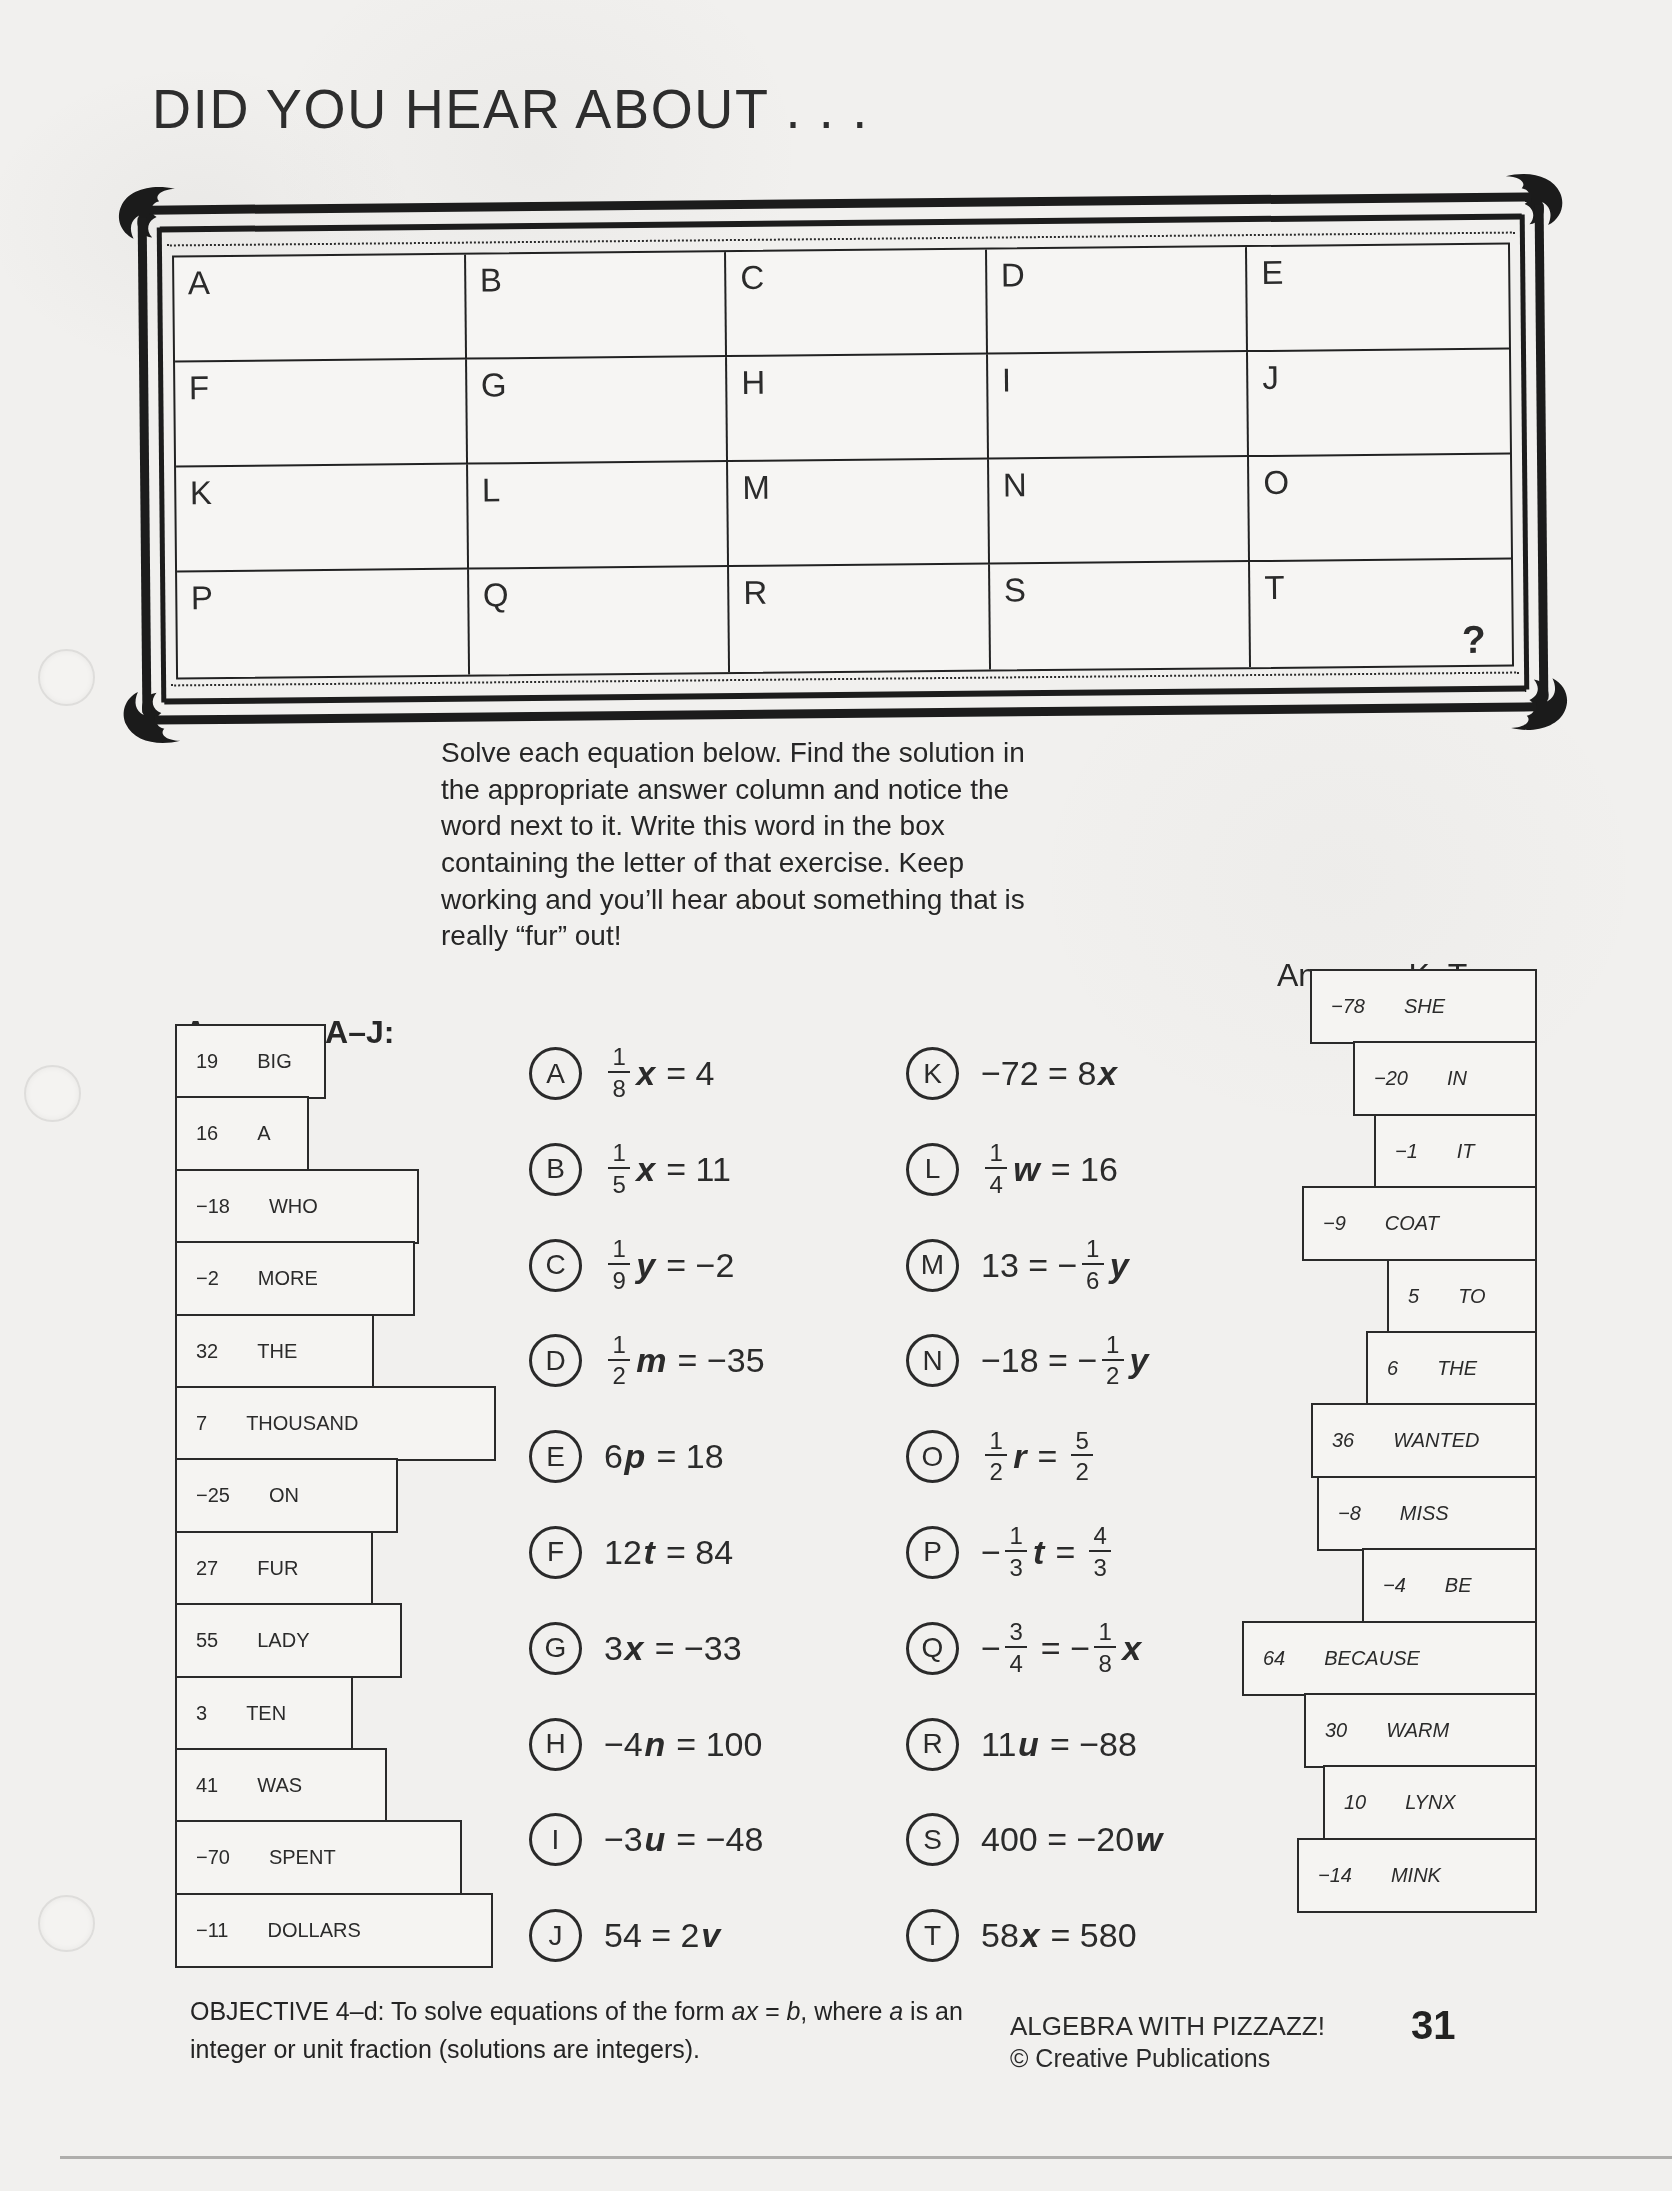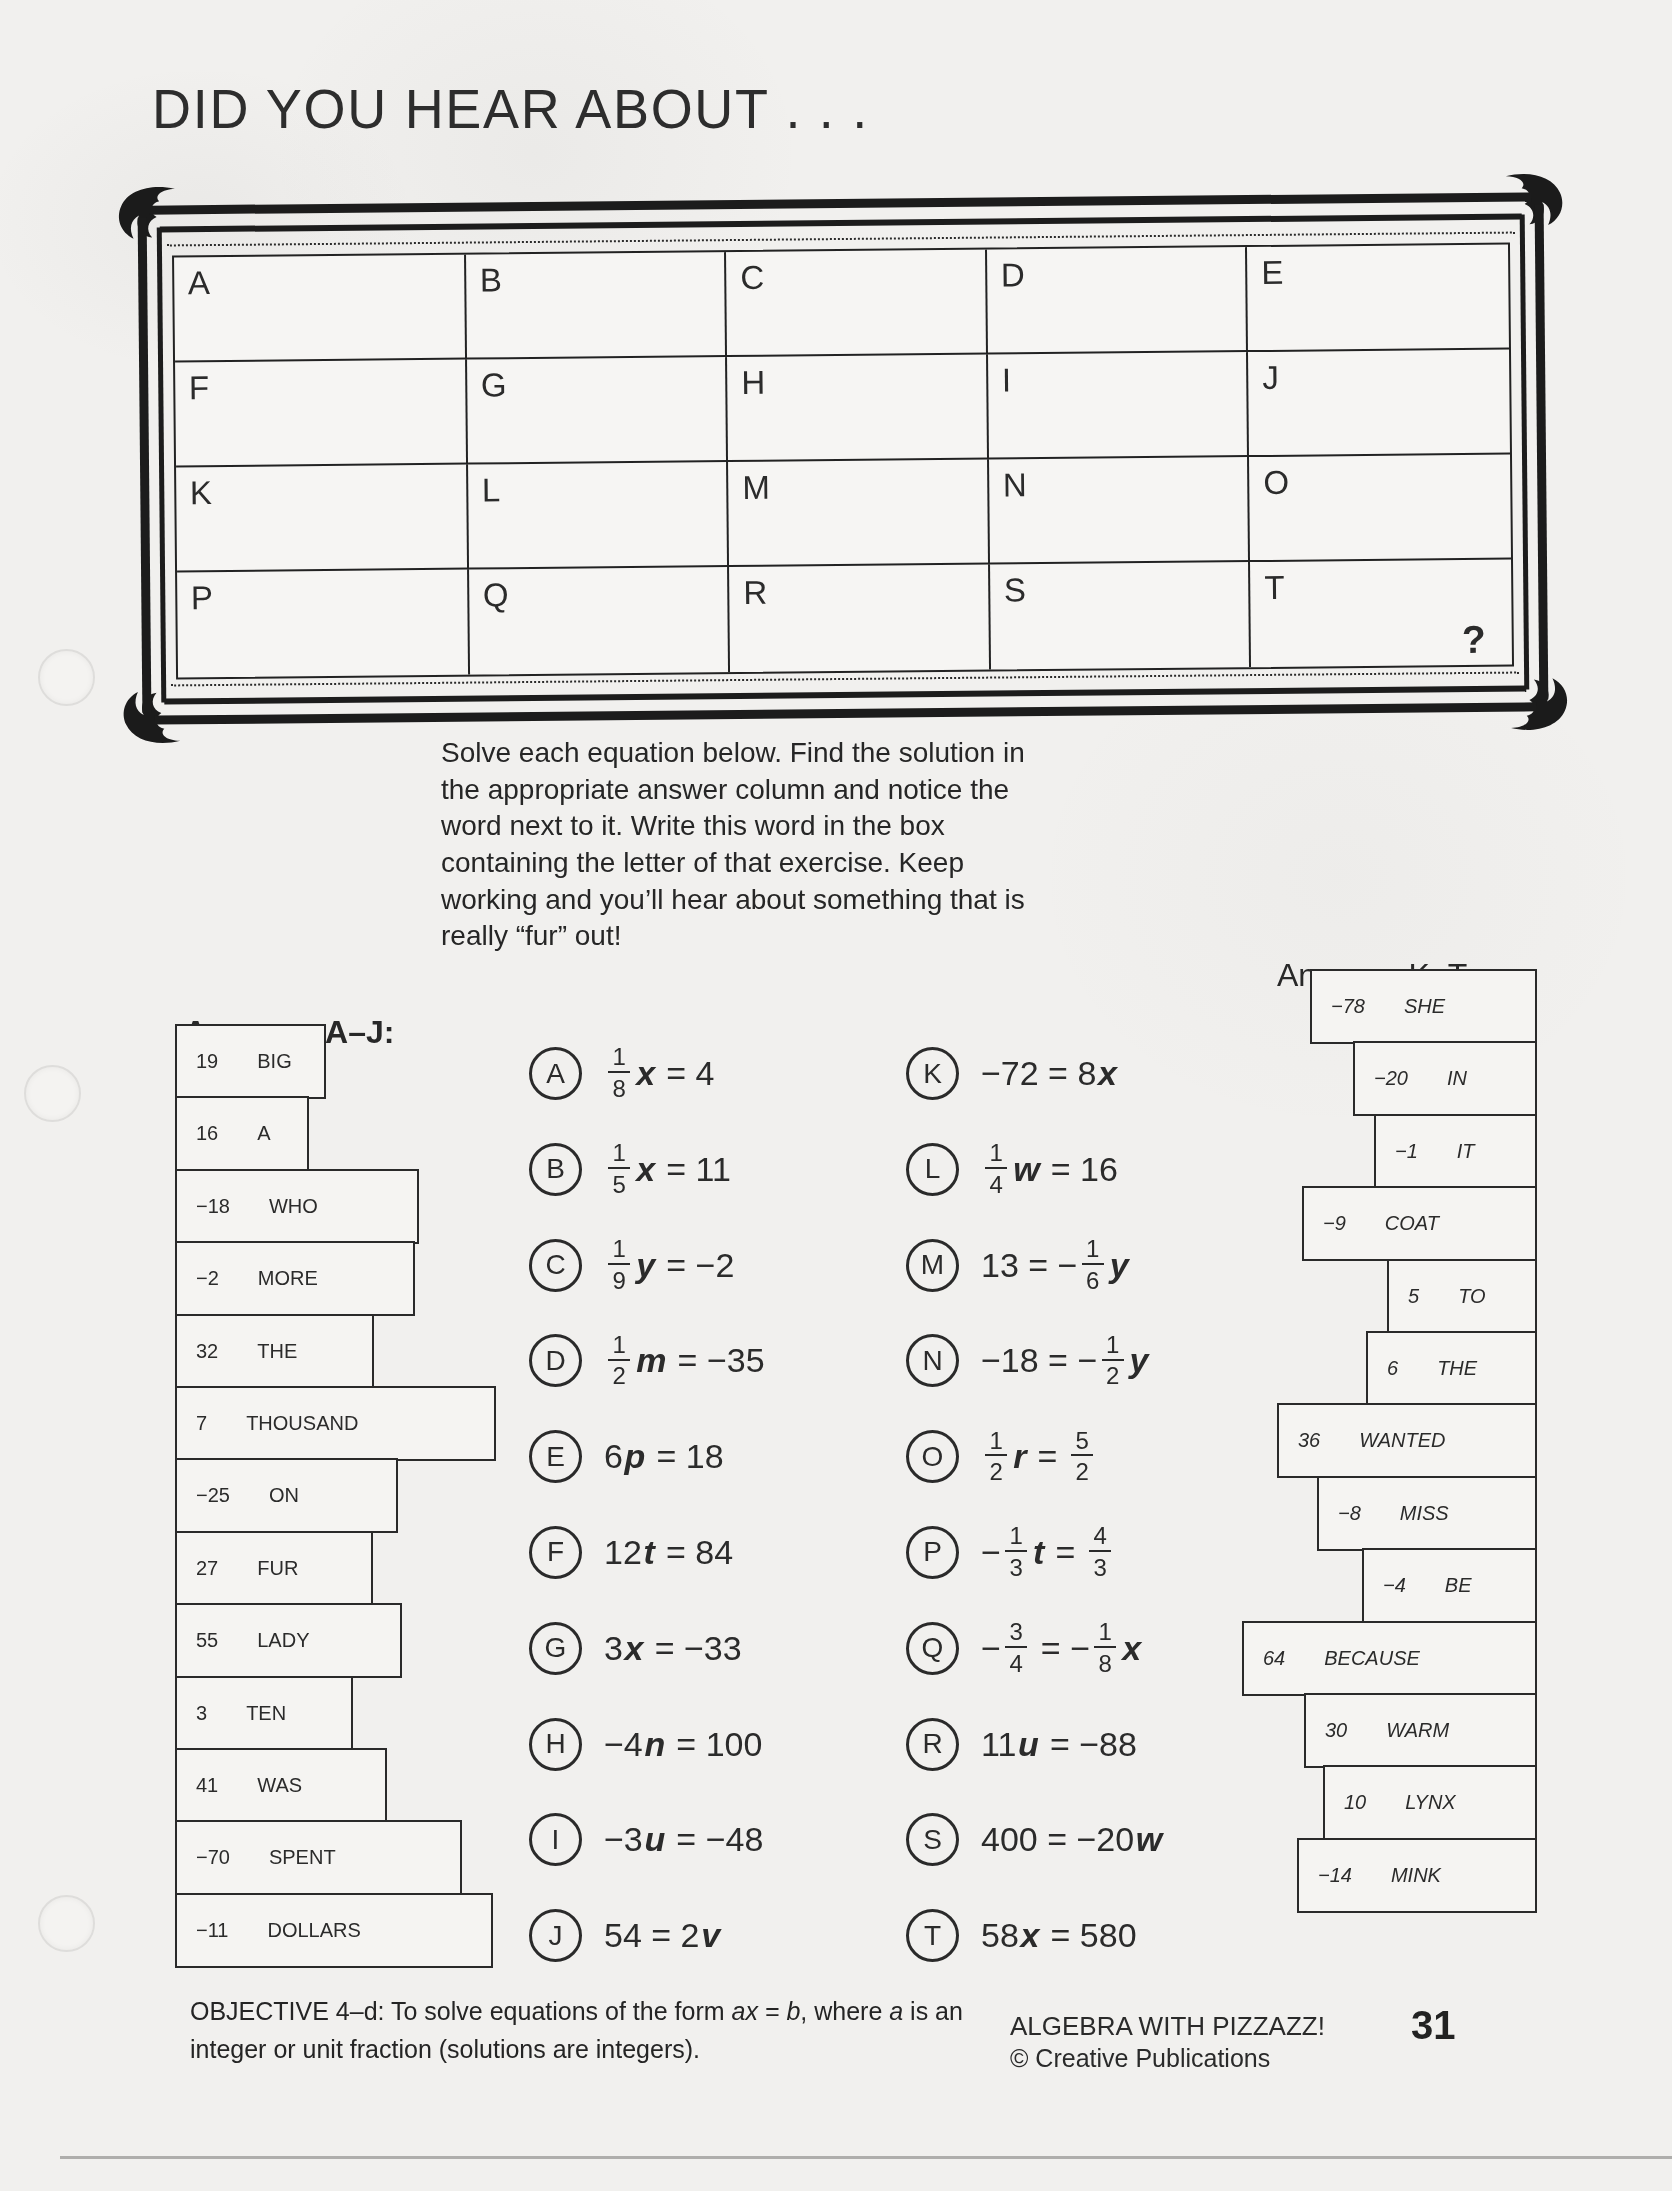--- a/index.html
+++ b/index.html
@@ -258,21 +258,21 @@
         <span class="ans-word">COAT</span>
       </div>
       <div class="answer-box" style="width: 150px;">
         <span class="ans-val">5</span>
         <span class="ans-word">TO</span>
       </div>
       <div class="answer-box" style="width: 171px;">
         <span class="ans-val">6</span>
         <span class="ans-word">THE</span>
       </div>
-      <div class="answer-box" style="width: 260px;">
+      <div class="answer-box" style="width: 226px;">
         <span class="ans-val">36</span>
         <span class="ans-word">WANTED</span>
       </div>
       <div class="answer-box" style="width: 220px;">
         <span class="ans-val">−8</span>
         <span class="ans-word">MISS</span>
       </div>
       <div class="answer-box" style="width: 175px;">
         <span class="ans-val">−4</span>
         <span class="ans-word">BE</span>

